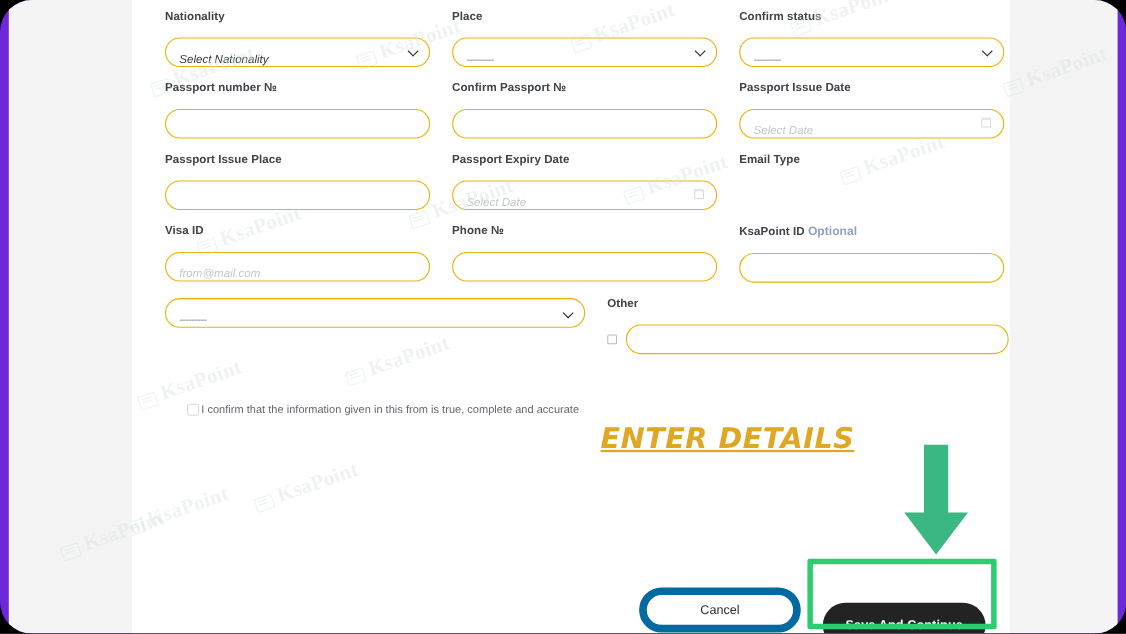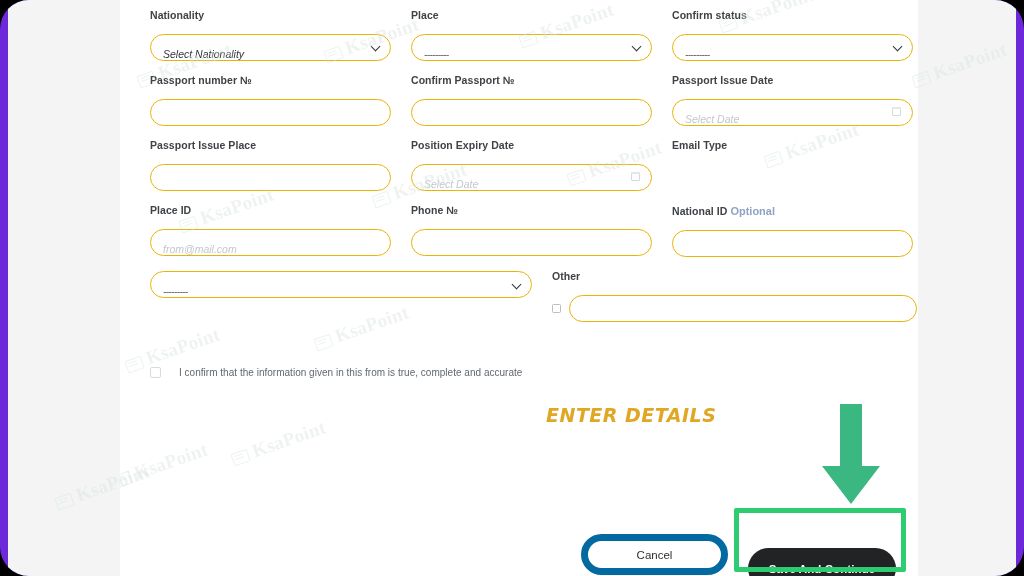--- a/index.html
+++ b/index.html
@@ -183,22 +183,23 @@
     border-radius: 1.5px;
     background: #fff;
     flex: 0 0 auto;
   }
   .other-wrap .field { flex: 1 1 auto; }
 
   
   .confirm {
     display: flex;
     align-items: center;
-    gap: 18px;
+    gap: 2px;
     margin-top: 45px;
+    margin-left: 20px;
   }
   .confirm .cbox2 {
     width: 11px; height: 11px;
     border: 1px solid #d5dbe0;
     border-radius: 2px;
     background: #fff;
     flex: 0 0 auto;
   }
   .confirm .ctxt {
     font-size: 10px;
@@ -245,27 +246,28 @@
     letter-spacing: 0.1px;
     margin-top: 28px;
   }
 
   
   #anno { position: absolute; inset: 0; z-index: 60; pointer-events: none; }
 
   #enter-details {
     position: absolute;
     left: 546px;
-    top: 404px;
+    top: 384px;
     font-family: "DejaVu Sans", sans-serif;
-    font-size: 19px;
+    font-size: 26px;
     font-weight: 700;
     font-style: italic;
     color: #e0a724;
     letter-spacing: 0.5px;
+    text-decoration: underline;
   }
 
   #arrow {
     position: absolute;
     left: 818px;
     top: 404px;
     width: 66px;
     height: 102px;
   }
 
@@ -337,46 +339,46 @@
         </div>
 
         <div class="row">
           <div class="col">
             <div class="lbl">Passport Issue Place</div>
             <div class="field">
               <span class="ph"></span>
             </div>
           </div>
           <div class="col">
-            <div class="lbl">Position Expiry Date</div>
+            <div class="lbl">Passport Expiry Date</div>
             <div class="field">
               <span class="ph">Select Date</span>
               <span class="cal"></span>
             </div>
           </div>
           <div class="col">
             <div class="lbl">Email Type</div>
           </div>
         </div>
 
         <div class="row">
           <div class="col">
-            <div class="lbl">Place ID</div>
+            <div class="lbl">Visa ID</div>
             <div class="field">
               <span class="ph">from@mail.com</span>
             </div>
           </div>
           <div class="col">
             <div class="lbl">Phone №</div>
             <div class="field">
               <span class="ph"></span>
             </div>
           </div>
           <div class="col">
-            <div class="lbl"><span>National ID</span><span class="opt">Optional</span></div>
+            <div class="lbl"><span>KsaPoint ID</span><span class="opt">Optional</span></div>
             <div class="field">
               <span class="ph"></span>
             </div>
           </div>
         </div>
 
         <div class="row">
           <div class="col wide">
             <div class="field select">
               <span class="dashes">---------</span>

